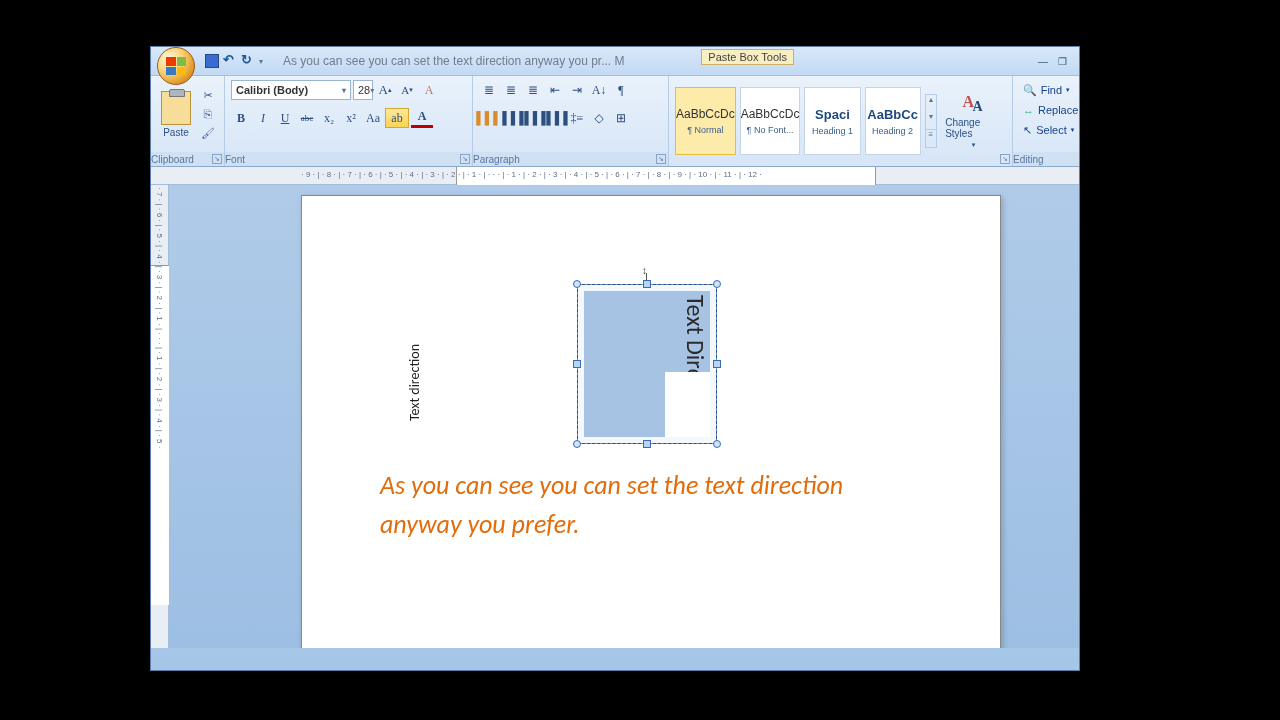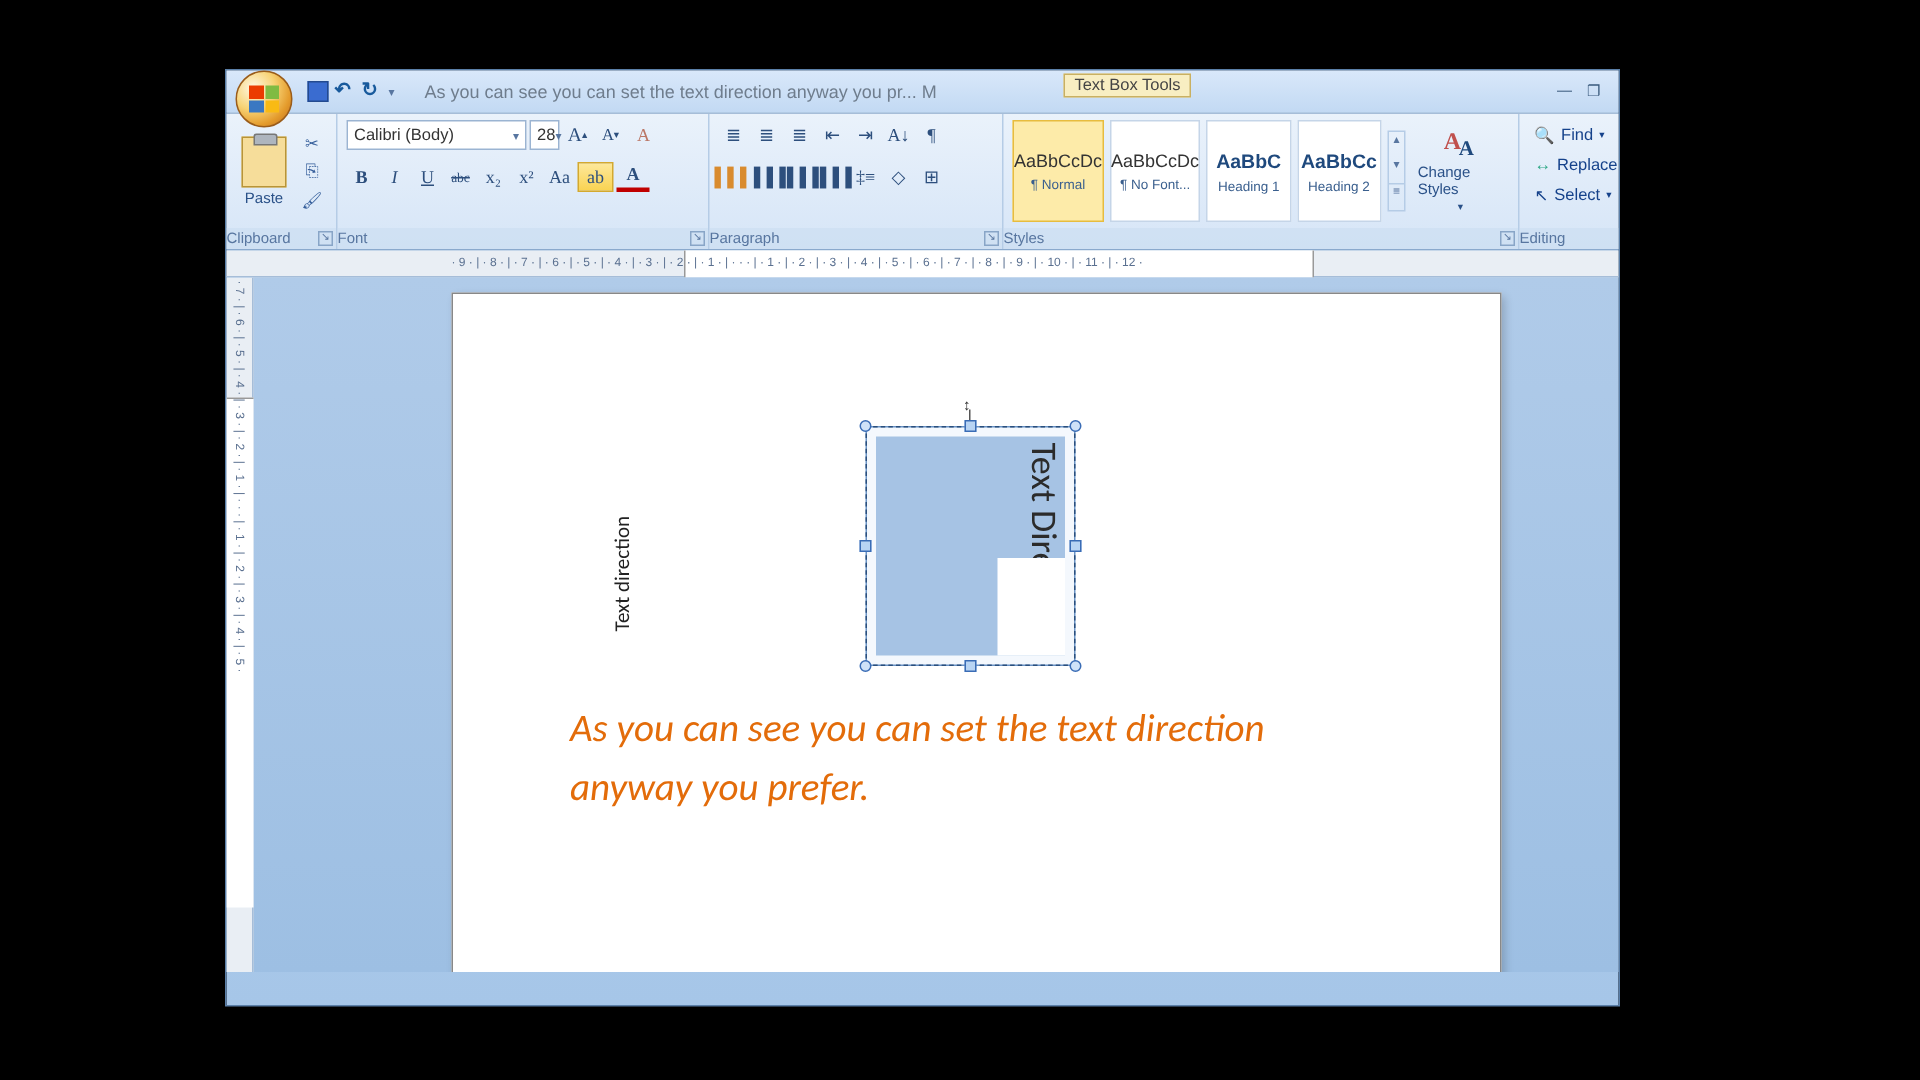--- a/index.html
+++ b/index.html
@@ -97,21 +97,21 @@
           <span></span>
         </div>
       </div>
     <div class="qat">
       <div class="save"></div>
       <div class="undo">↶</div>
       <div class="redo">↻</div>
       <div style="font-size:8px;color:#5876a0;">▾</div>
     </div>
     <div class="doc-title">As you can see you can set the text direction anyway you pr...  M</div>
-    <div class="contextual-tab">Text Box Tools</div>
+    <div class="contextual-tab">Paste Box Tools</div>
     <div class="win-ctrl">
       <span>—</span>
       <span>❐</span>
     </div>
   </div>
 
 
   <div class="ribbon">
     <div class="group" style="width:74px;">
       <div class="group-body">
@@ -125,21 +125,21 @@
           <div class="mini-btn">🖌</div>
         </div>
       </div>
       <div class="group-label">Clipboard</div>
       <div class="dlg-launcher">↘</div>
     </div>
 
     <div class="group" style="width:248px;">
       <div class="group-body" style="flex-direction:column;align-items:stretch;gap:4px;">
         <div class="font-row1">
-          <div class="combo" style="width:120px;">
+          <div class="combo" style="width:120px;font-weight:bold;">
               <span>Calibri (Body)</span>
               <span class="arrow">▾</span>
             </div>
           <div class="combo" style="width:20px;">
               <span>28</span>
               <span class="arrow">▾</span>
             </div>
           <div class="fmt-btn" style="font-size:13px;">A<sup style="font-size:7px;">▴</sup></div>
           <div class="fmt-btn" style="font-size:11px;">A<sup style="font-size:7px;">▾</sup></div>
           <div class="fmt-btn" style="color:#b76;">A</div>
@@ -189,42 +189,41 @@
       <div class="group-body" id="styles-body">
           <div class="style-box sel">
             <div class="preview">AaBbCcDc</div>
             <div>¶ Normal</div>
           </div>
           <div class="style-box">
             <div class="preview">AaBbCcDc</div>
             <div>¶ No Font...</div>
           </div>
           <div class="style-box heading">
-            <div class="preview">AaBbC</div>
+            <div class="preview">Spaci</div>
             <div>Heading 1</div>
           </div>
           <div class="style-box heading">
             <div class="preview">AaBbCc</div>
             <div>Heading 2</div>
           </div>
           <div style="width: 14px; height: 54px; border: 1px solid rgb(181, 204, 230); display: flex; flex-direction: column;">
             <div style="flex:1;text-align:center;font-size:8px;color:#5876a0;">▴</div>
             <div style="flex:1;text-align:center;font-size:8px;color:#5876a0;">▾</div>
             <div style="flex:1;text-align:center;font-size:8px;color:#5876a0;border-top:1px solid #b5cce6;">≡</div>
           </div>
           <div class="big-btn">
             <div class="change-styles-icon">
               <span style="color:#c0504d;top:0;left:0;font-size:16px;">A</span>
               <span style="color:#1f497d;top:6px;left:10px;font-size:14px;">A</span>
             </div>
             <span>Change Styles</span>
             <span style="font-size:7px;">▾</span>
           </div>
         </div>
-      <div class="group-label">Styles</div>
       <div class="dlg-launcher">↘</div>
     </div>
 
     <div class="group" style="width:66px;border-right:none;">
       <div class="group-body" style="flex-direction:column;align-items:stretch;gap:0;">
         <div class="editing-item">
             <span>🔍</span>
             <span>Find</span> 
             <span style="font-size:7px;">▾</span>
           </div>

